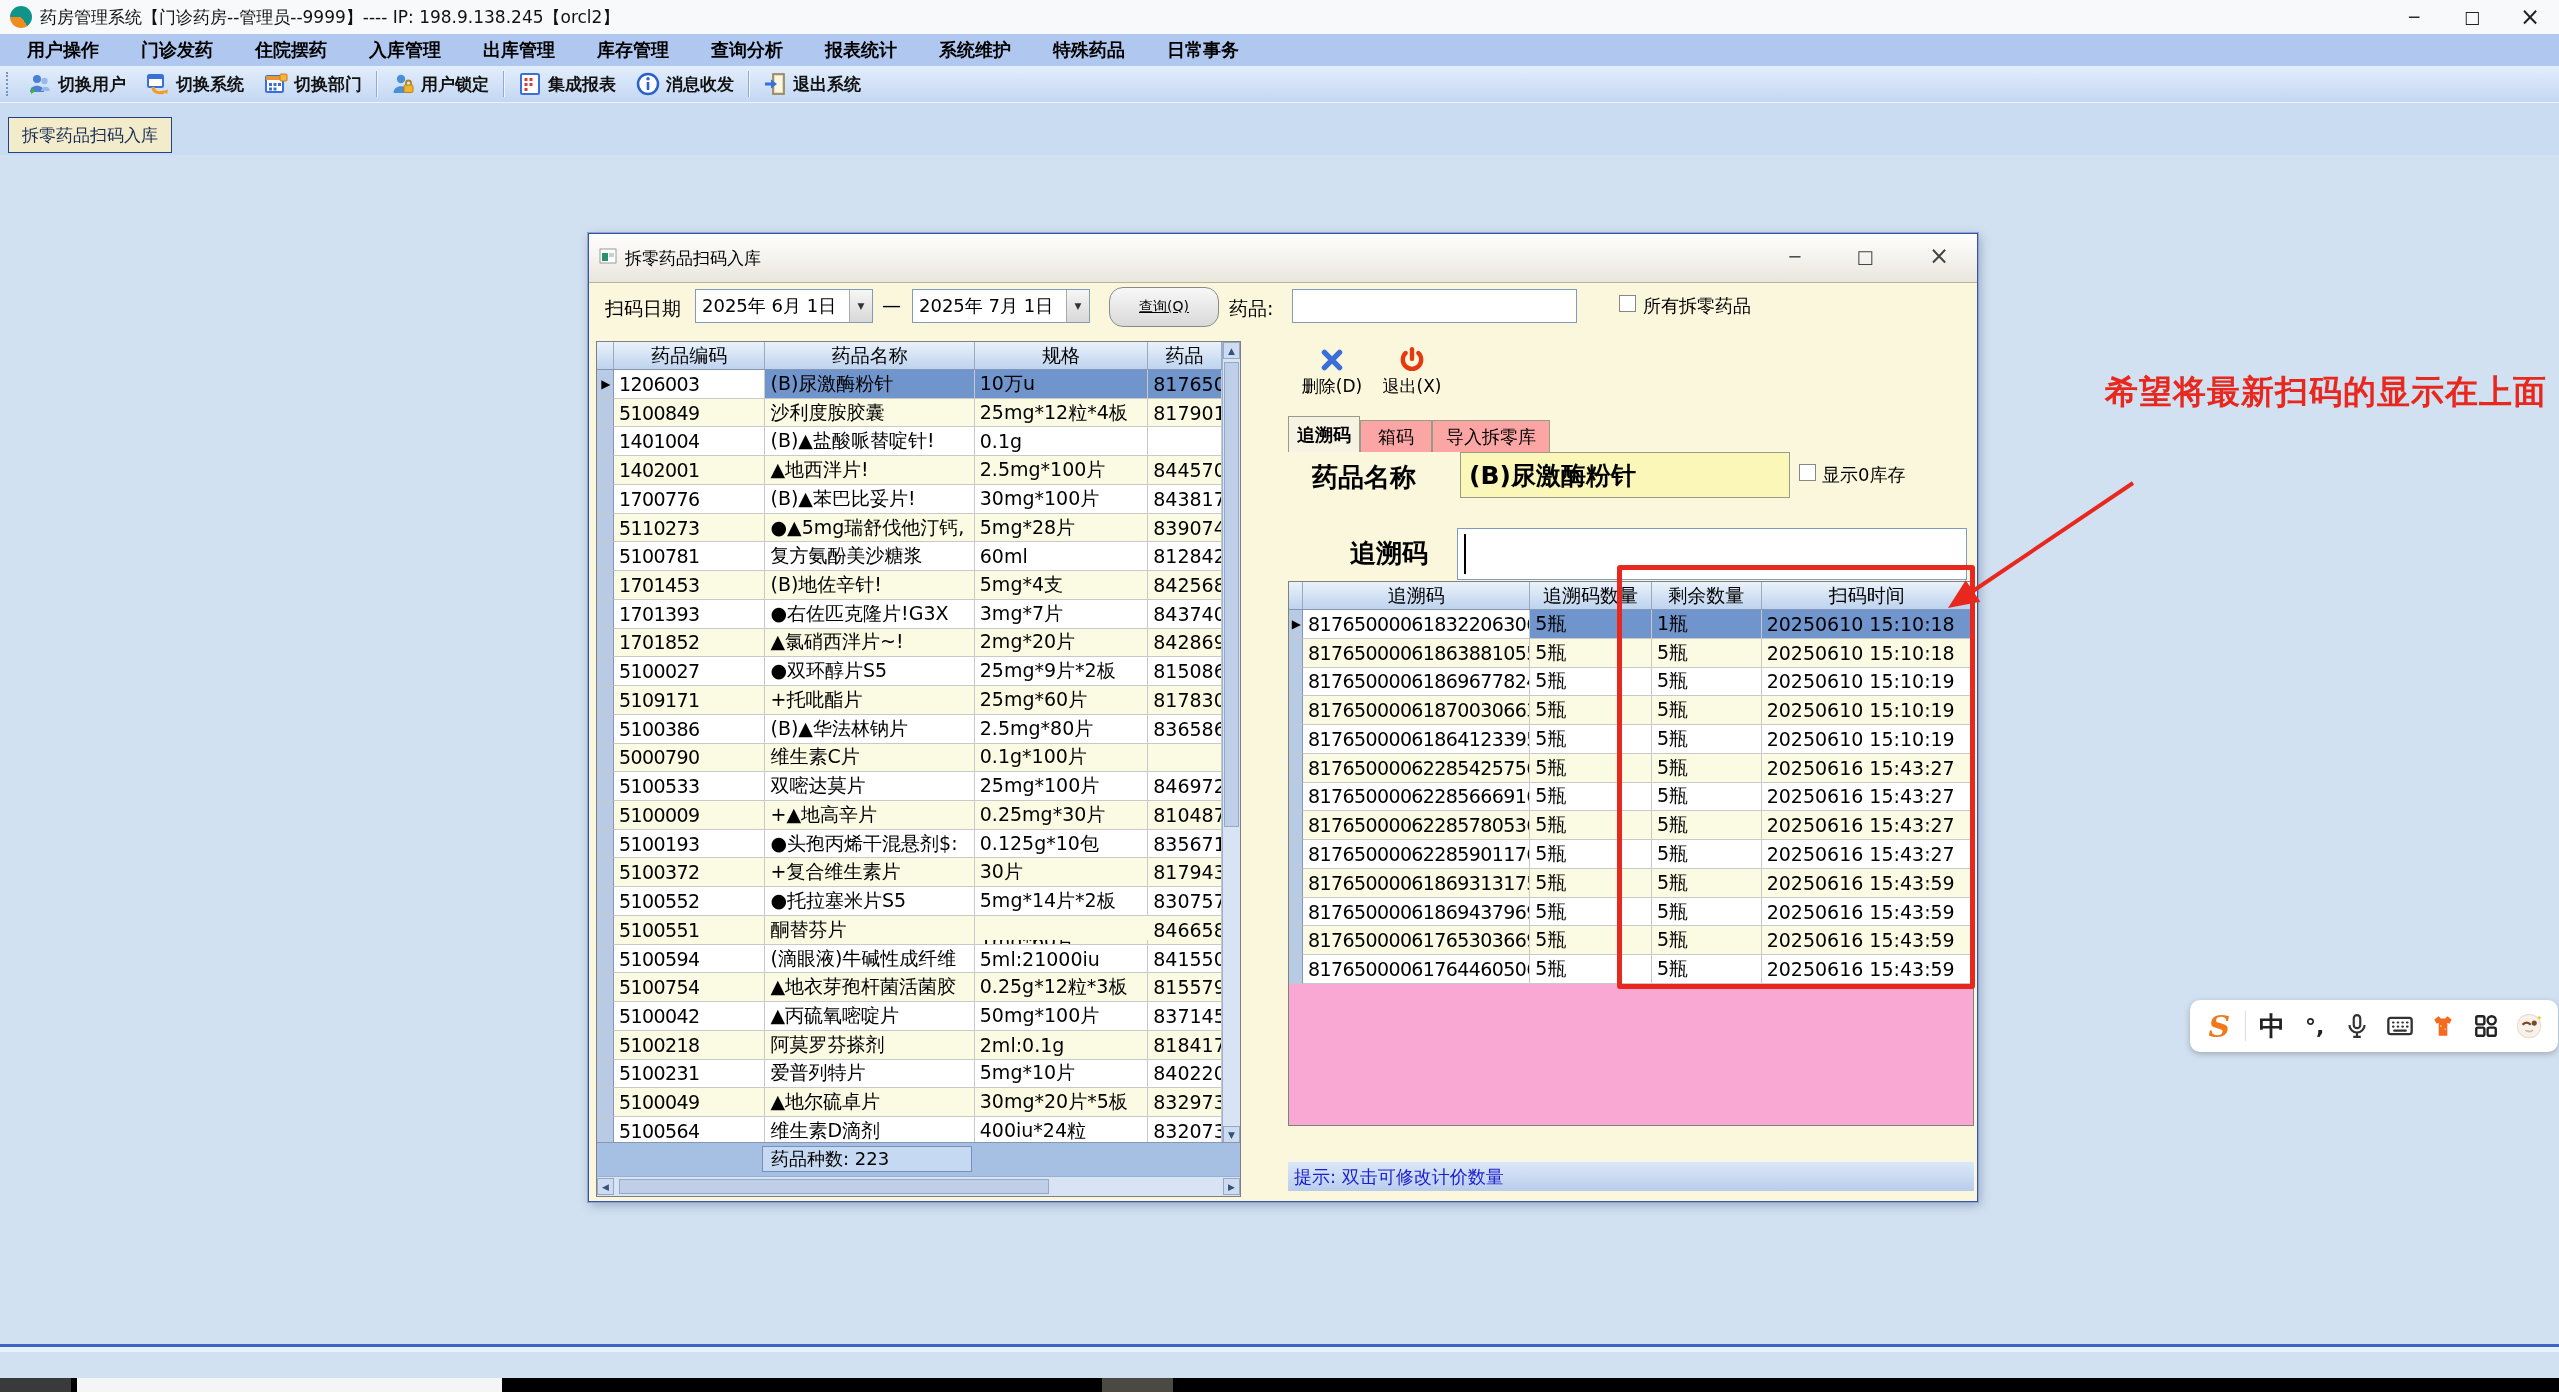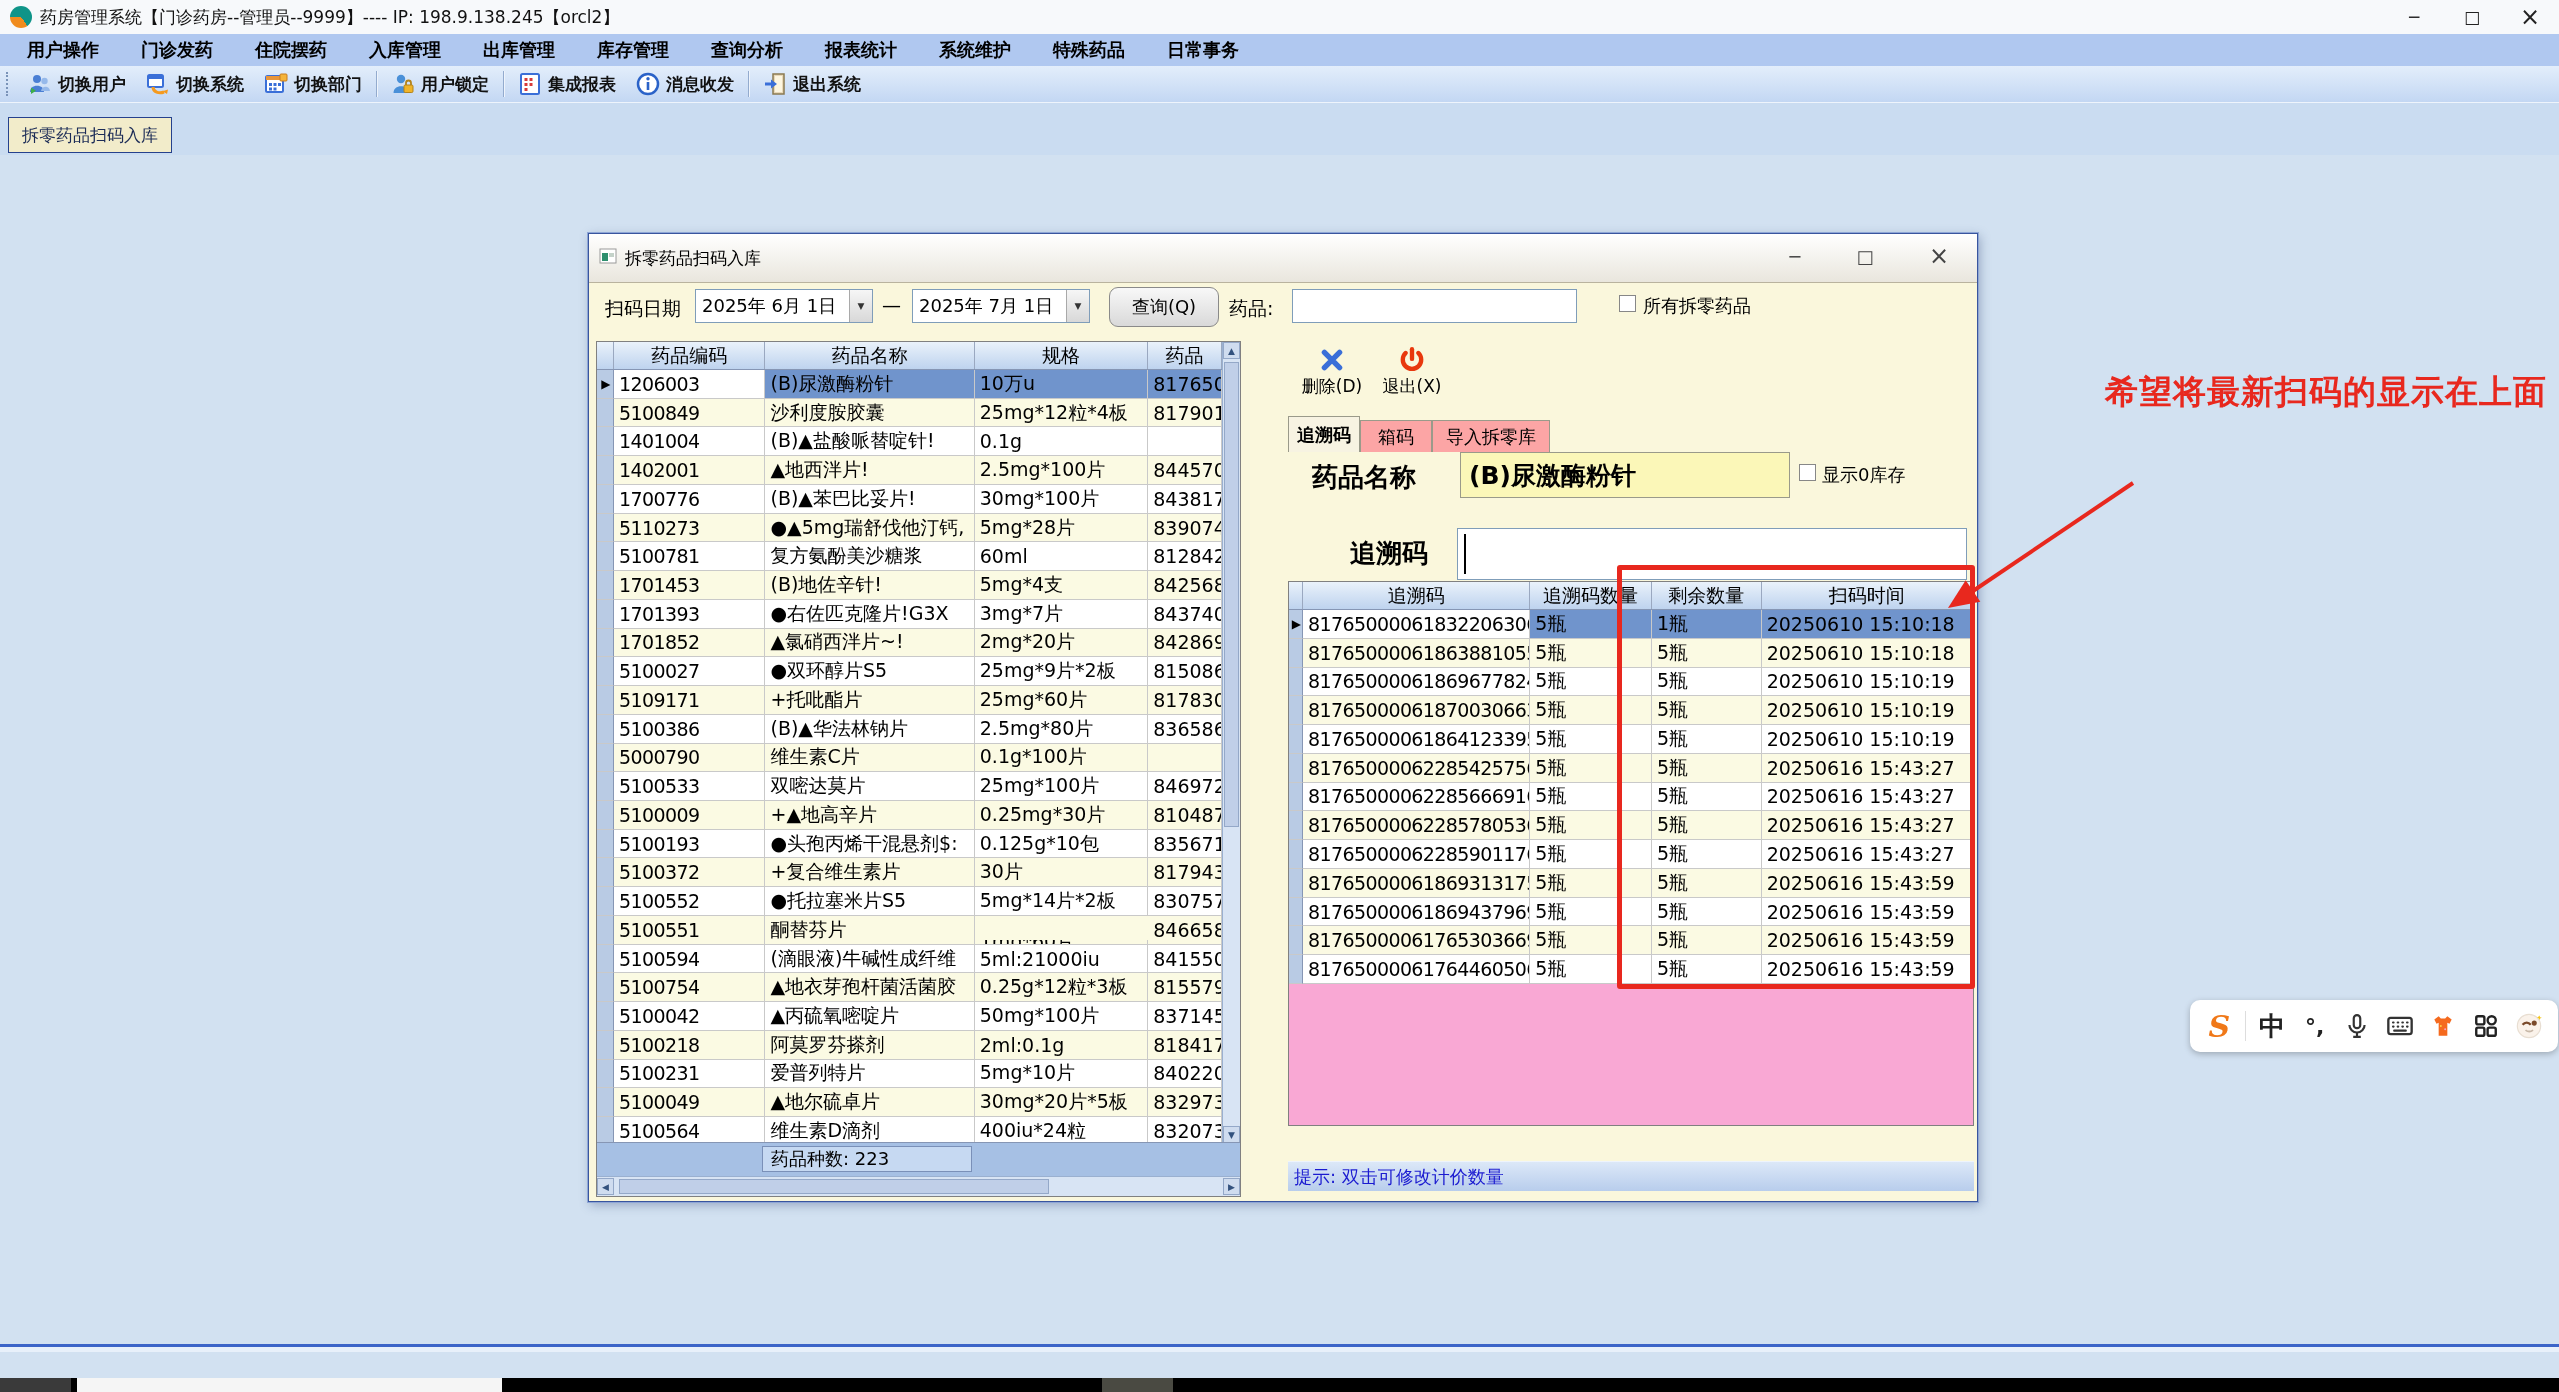--- a/index.html
+++ b/index.html
@@ -33,21 +33,21 @@
   .dlg-title{position:absolute;left:0;top:0;width:100%;height:48px;background:linear-gradient(#ffffff,#e9e6dd);border-bottom:1px solid #b9b39e;display:flex;align-items:center;}
   .dlg-title .t-ic{margin:0 8px 0 10px;}
   .dlg-title .t-tx{font-size:17px;color:#000;}
   .dlg-btn{position:absolute;top:6px;width:40px;height:32px;display:flex;align-items:center;justify-content:center;font-size:18px;color:#444;}
 
   
   .q-label{position:absolute;font-size:19px;color:#000;}
   .combo{position:absolute;height:34px;background:#fff;border:1px solid #7f9db9;display:flex;align-items:center;box-sizing:border-box;}
   .combo .c-tx{flex:1;font-size:18px;padding-left:6px;white-space:nowrap;}
   .combo .c-btn{width:22px;height:100%;background:linear-gradient(#f6f6f6,#d8d8d8);border-left:1px solid #a9a9a9;display:flex;align-items:center;justify-content:center;font-size:9px;color:#333;}
-  .push-btn{position:absolute;height:38px;background:linear-gradient(#f8f8f8,#d9d9d9);border:1px solid #8a8a8a;border-radius:9px;display:flex;align-items:center;justify-content:center;font-size:18px;color:#000;}
+  .push-btn{position:absolute;height:38px;background:linear-gradient(#f8f8f8,#d9d9d9);border:1px solid #8a8a8a;border-radius:14px;display:flex;align-items:center;justify-content:center;font-size:14px;color:#000;text-decoration:underline;}
   .txt-input{position:absolute;height:34px;background:#fff;border:1px solid #7f9db9;box-sizing:border-box;font-size:18px;font-family:inherit;padding:0 4px;}
   .cb{position:absolute;width:17px;height:17px;background:#fff;border:1px solid #878787;box-sizing:border-box;}
   .cb-label{position:absolute;font-size:18px;color:#000;}
 
   
   .grid{position:absolute;background:#f9a8d4;border:1px solid #808080;box-sizing:border-box;}
   .g-hdr{display:flex;height:27px;background:linear-gradient(#eaf2fb,#bed3ee);border-bottom:1px solid #8696b4;}
   .g-hc{box-sizing:border-box;border-right:1px solid #9aa8c0;display:flex;align-items:center;justify-content:center;font-size:19px;color:#000;overflow:hidden;white-space:nowrap;}
   .g-row{display:flex;background:#fff;}
   .g-row.alt{background:#fbfae3;}

